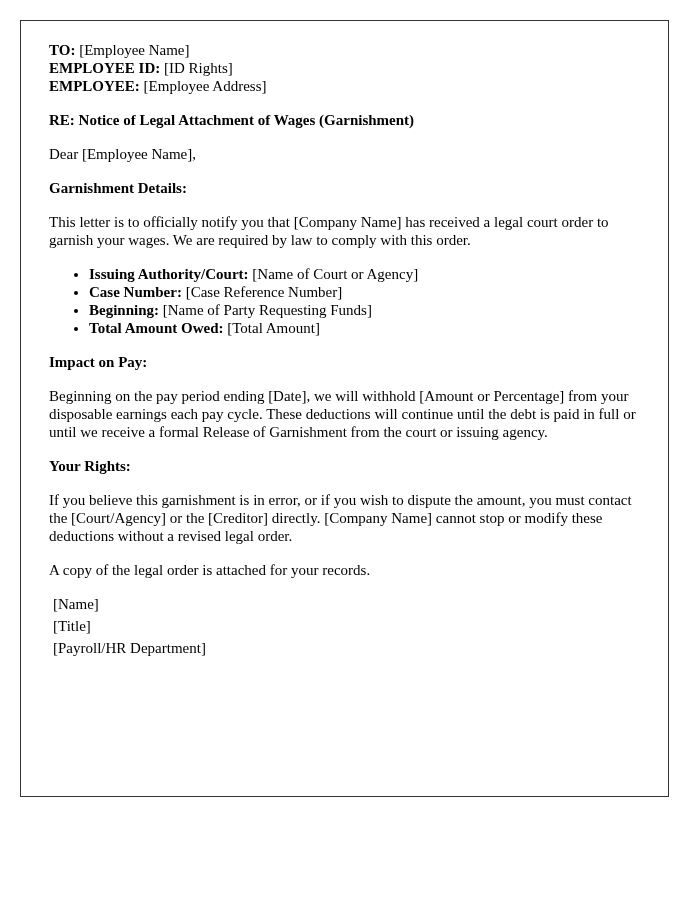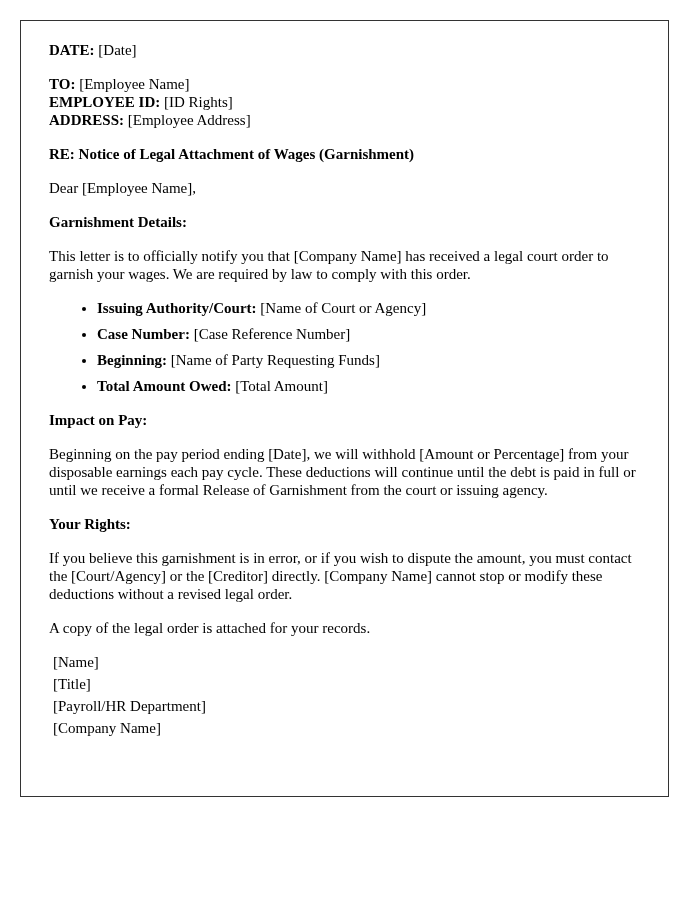--- a/index.html
+++ b/index.html
@@ -5,33 +5,32 @@
   html, body { margin: 0; padding: 0; background: #ffffff; }
   body { width: 700px; height: 900px; position: relative; font-family: "Liberation Serif", "DejaVu Serif", serif; color: #000; }
   .letter {
     position: absolute; left: 20px; top: 20px; width: 599px; height: 735px;
     border: 1px solid #333; padding: 20px 20px 20px 28px;
     font-size: 15px; line-height: 18px;
   }
   .letter p { margin: 0 0 16px 0; }
   .letter b { font-weight: bold; }
   .letter ul { margin: 0 0 16px 0; padding-left: 40px; }
-  .letter ul li { margin: 8px; }
+  .letter ul li { margin: 0; }
   .sig p { margin: 4px; }
 </style>
 </head>
 <body>
 
 <div class="letter">
-  <p><b>DATE:</b> <span>[Date]</span></p>
 
   <p>
     <b>TO:</b> <span>[Employee Name]</span><br>
     <b>EMPLOYEE ID:</b> <span>[ID Rights]</span><br>
-    <b>ADDRESS:</b> <span>[Employee Address]</span>
+    <b>EMPLOYEE:</b> <span>[Employee Address]</span>
   </p>
 
   <p><b>RE: Notice of Legal Attachment of Wages (Garnishment)</b></p>
 
   <p>Dear [Employee Name],</p>
 
   <p><b>Garnishment Details:</b></p>
 
   <p>This letter is to officially notify you that [Company Name] has received a legal court order to garnish your wages. We are required by law to comply with this order.</p>
 
@@ -48,15 +47,14 @@
   <p><b>Your Rights:</b></p>
   <p>If you believe this garnishment is in error, or if you wish to dispute the amount, you must contact the [Court/Agency] or the [Creditor] directly. [Company Name] cannot stop or modify these deductions without a revised legal order.</p>
 
   <p>A copy of the legal order is attached for your records.</p>
 
 
   <div class="sig">
     <p>[Name]</p>
     <p>[Title]</p>
     <p>[Payroll/HR Department]</p>
-    <p>[Company Name]</p>
   </div>
 </div>
 
 </body></html>

